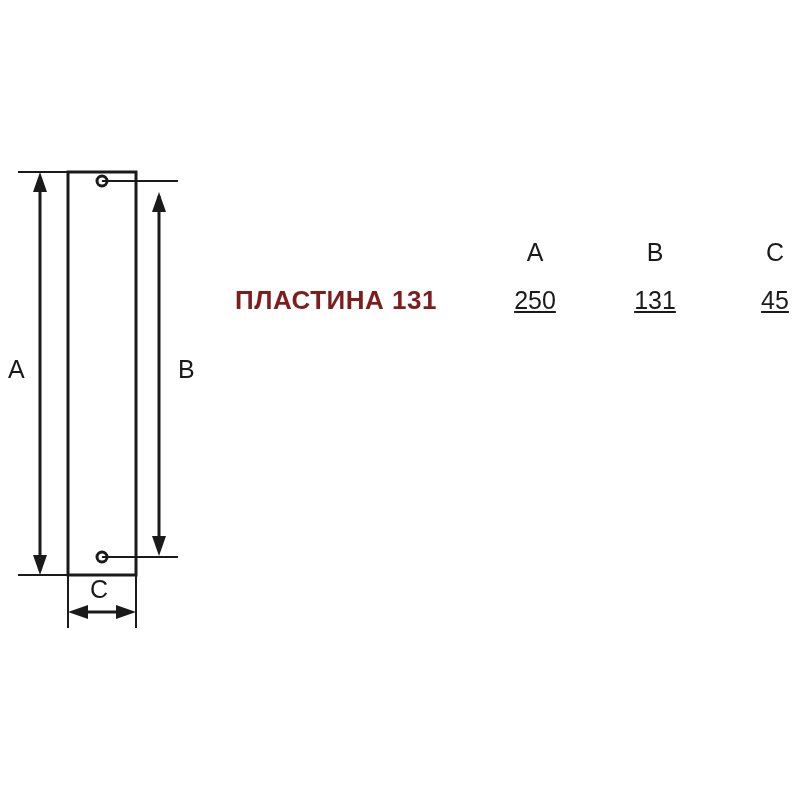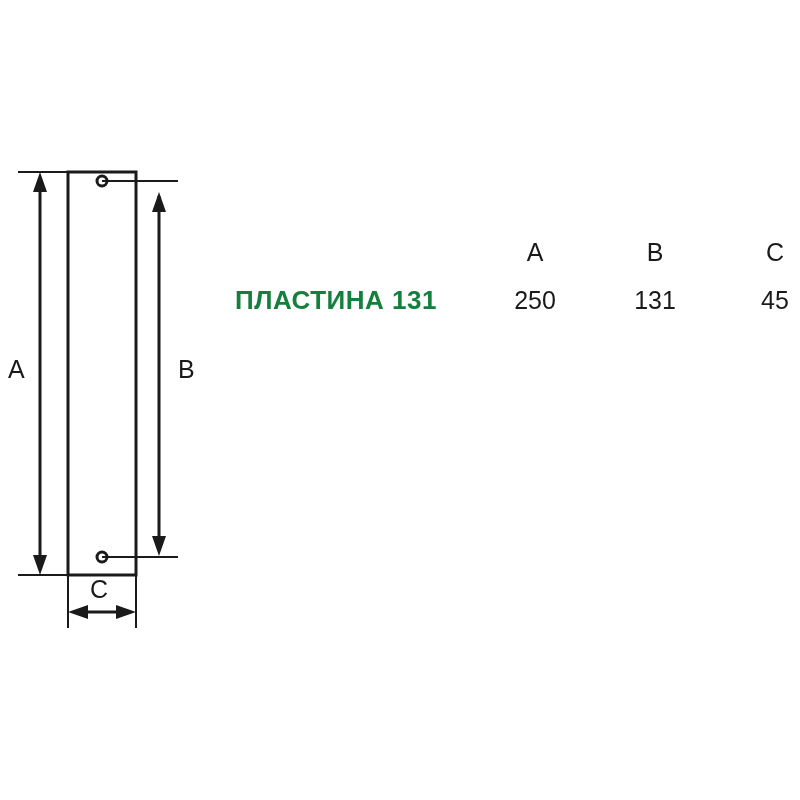--- a/index.html
+++ b/index.html
@@ -35,40 +35,40 @@
   }
   .label.dim {
     font-weight: 400;
   }
   .title {
     position: absolute;
     font-family: "Liberation Sans", sans-serif;
     font-weight: bold;
     font-size: 26px;
     letter-spacing: 0.5px;
-    color: #15803d;
+    color: #7f1d1d;
     white-space: nowrap;
   }
   .tbl-head {
     position: absolute;
     font-size: 25px;
     text-align: center;
     white-space: nowrap;
   }
   .tbl-val {
     position: absolute;
     font-size: 25px;
     text-align: center;
     white-space: nowrap;
   }
   .col-a { left: 500px; width: 70px; }
   .col-b { left: 620px; width: 70px; }
   .col-c { left: 740px; width: 70px; }
   .row-head { top: 238px; }
-  .row-val  { top: 286px; }
+  .row-val  { top: 286px; text-decoration: underline; }
   .lbl-A-left  { left: 8px;  top: 355px; }
   .lbl-B-mid   { left: 178px; top: 355px; }
   .lbl-C-bot   { left: 90px; top: 575px; }
   .title-pos   { left: 235px; top: 285px; }
 </style>
 </head>
 <body>
 
 <div id="stage">
 

